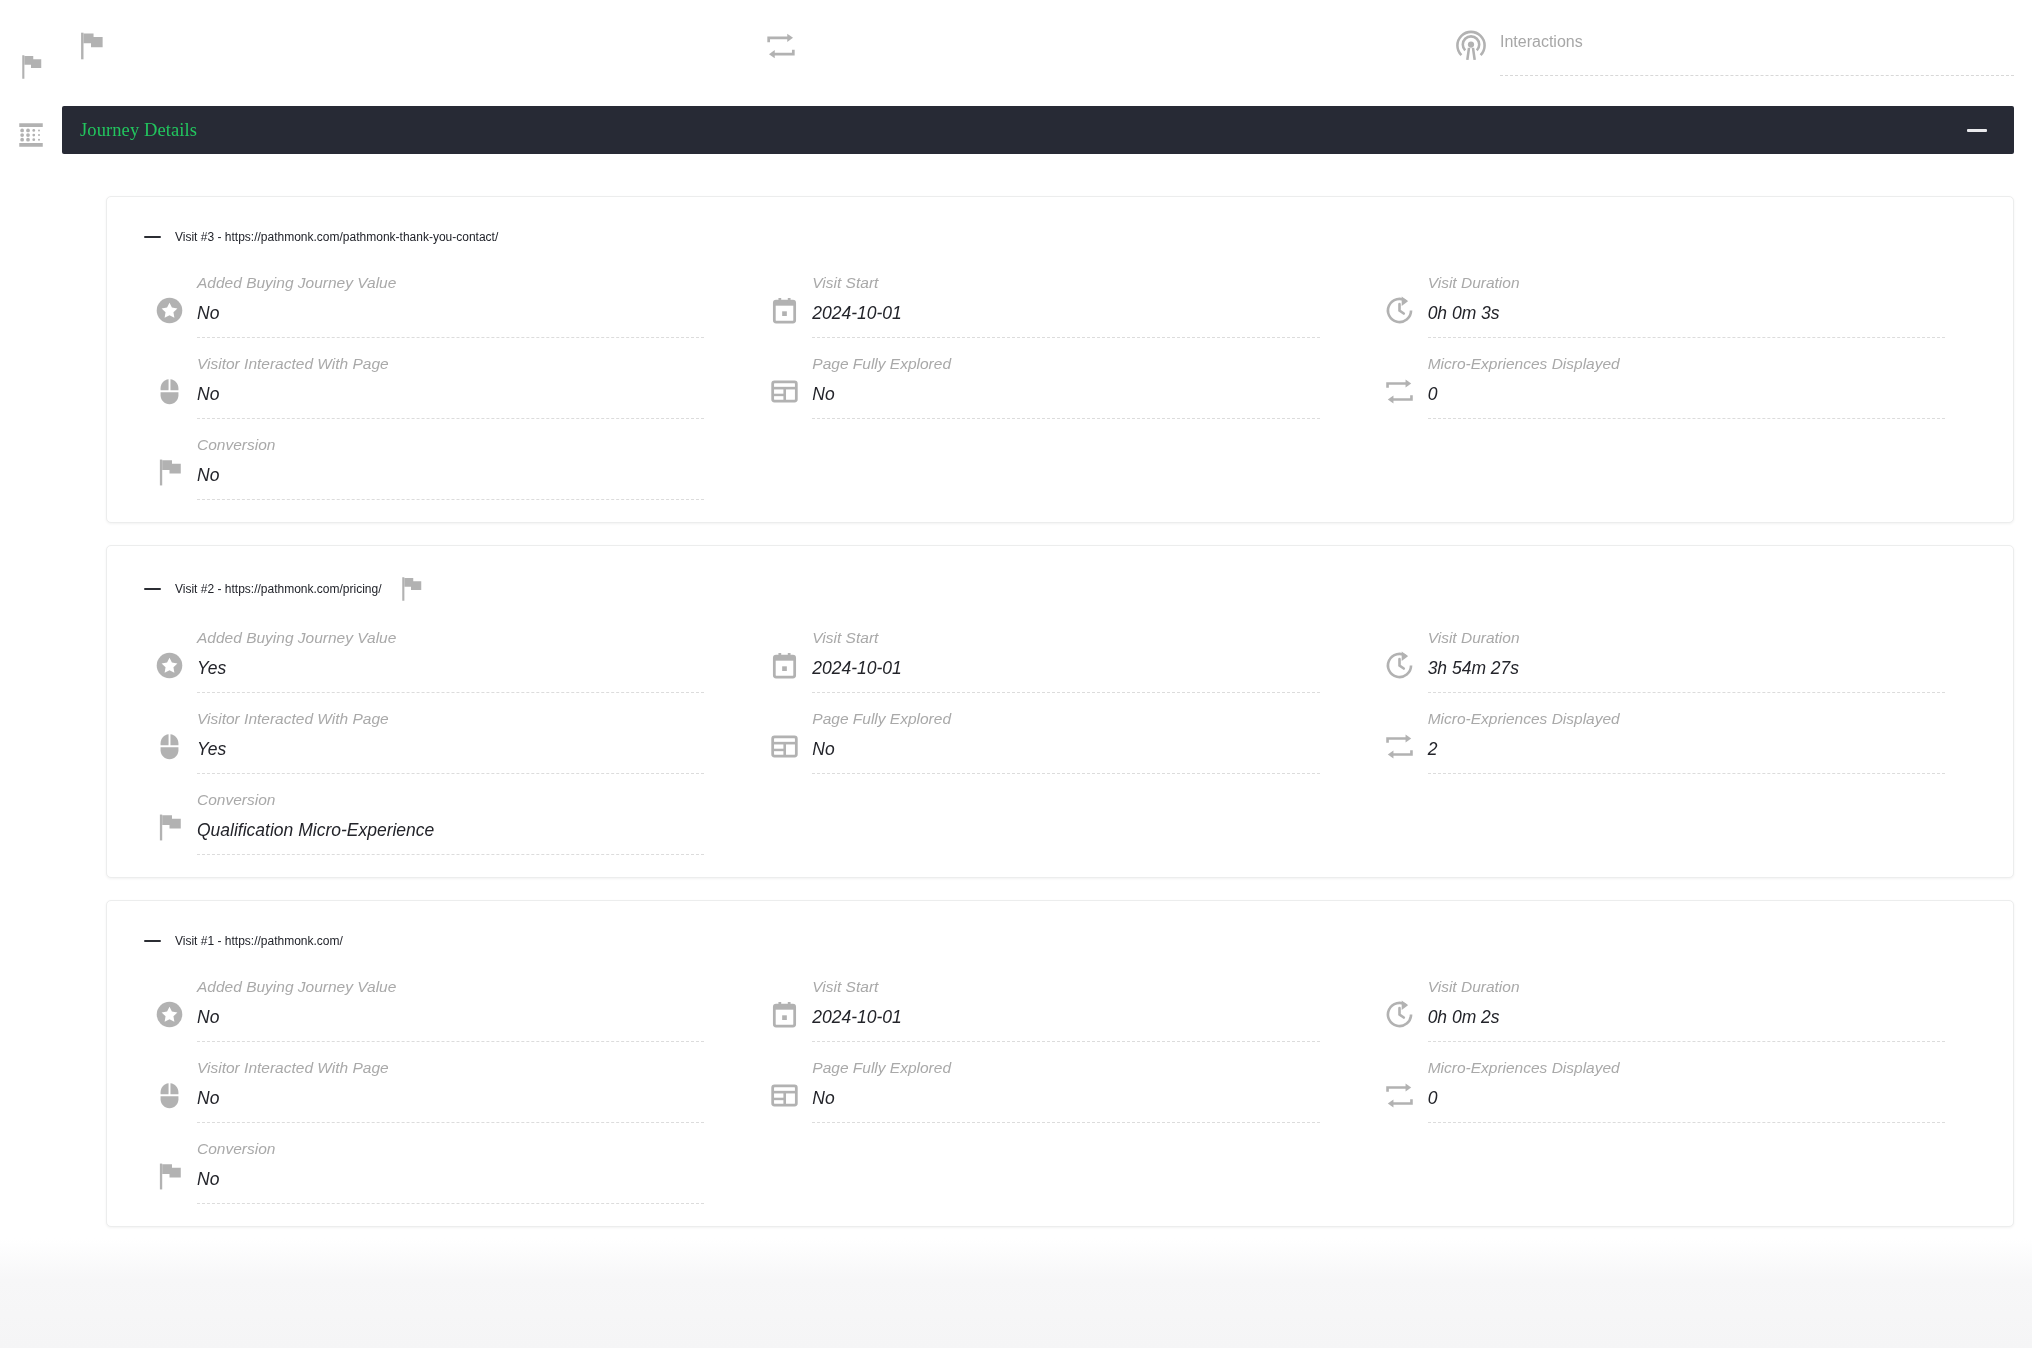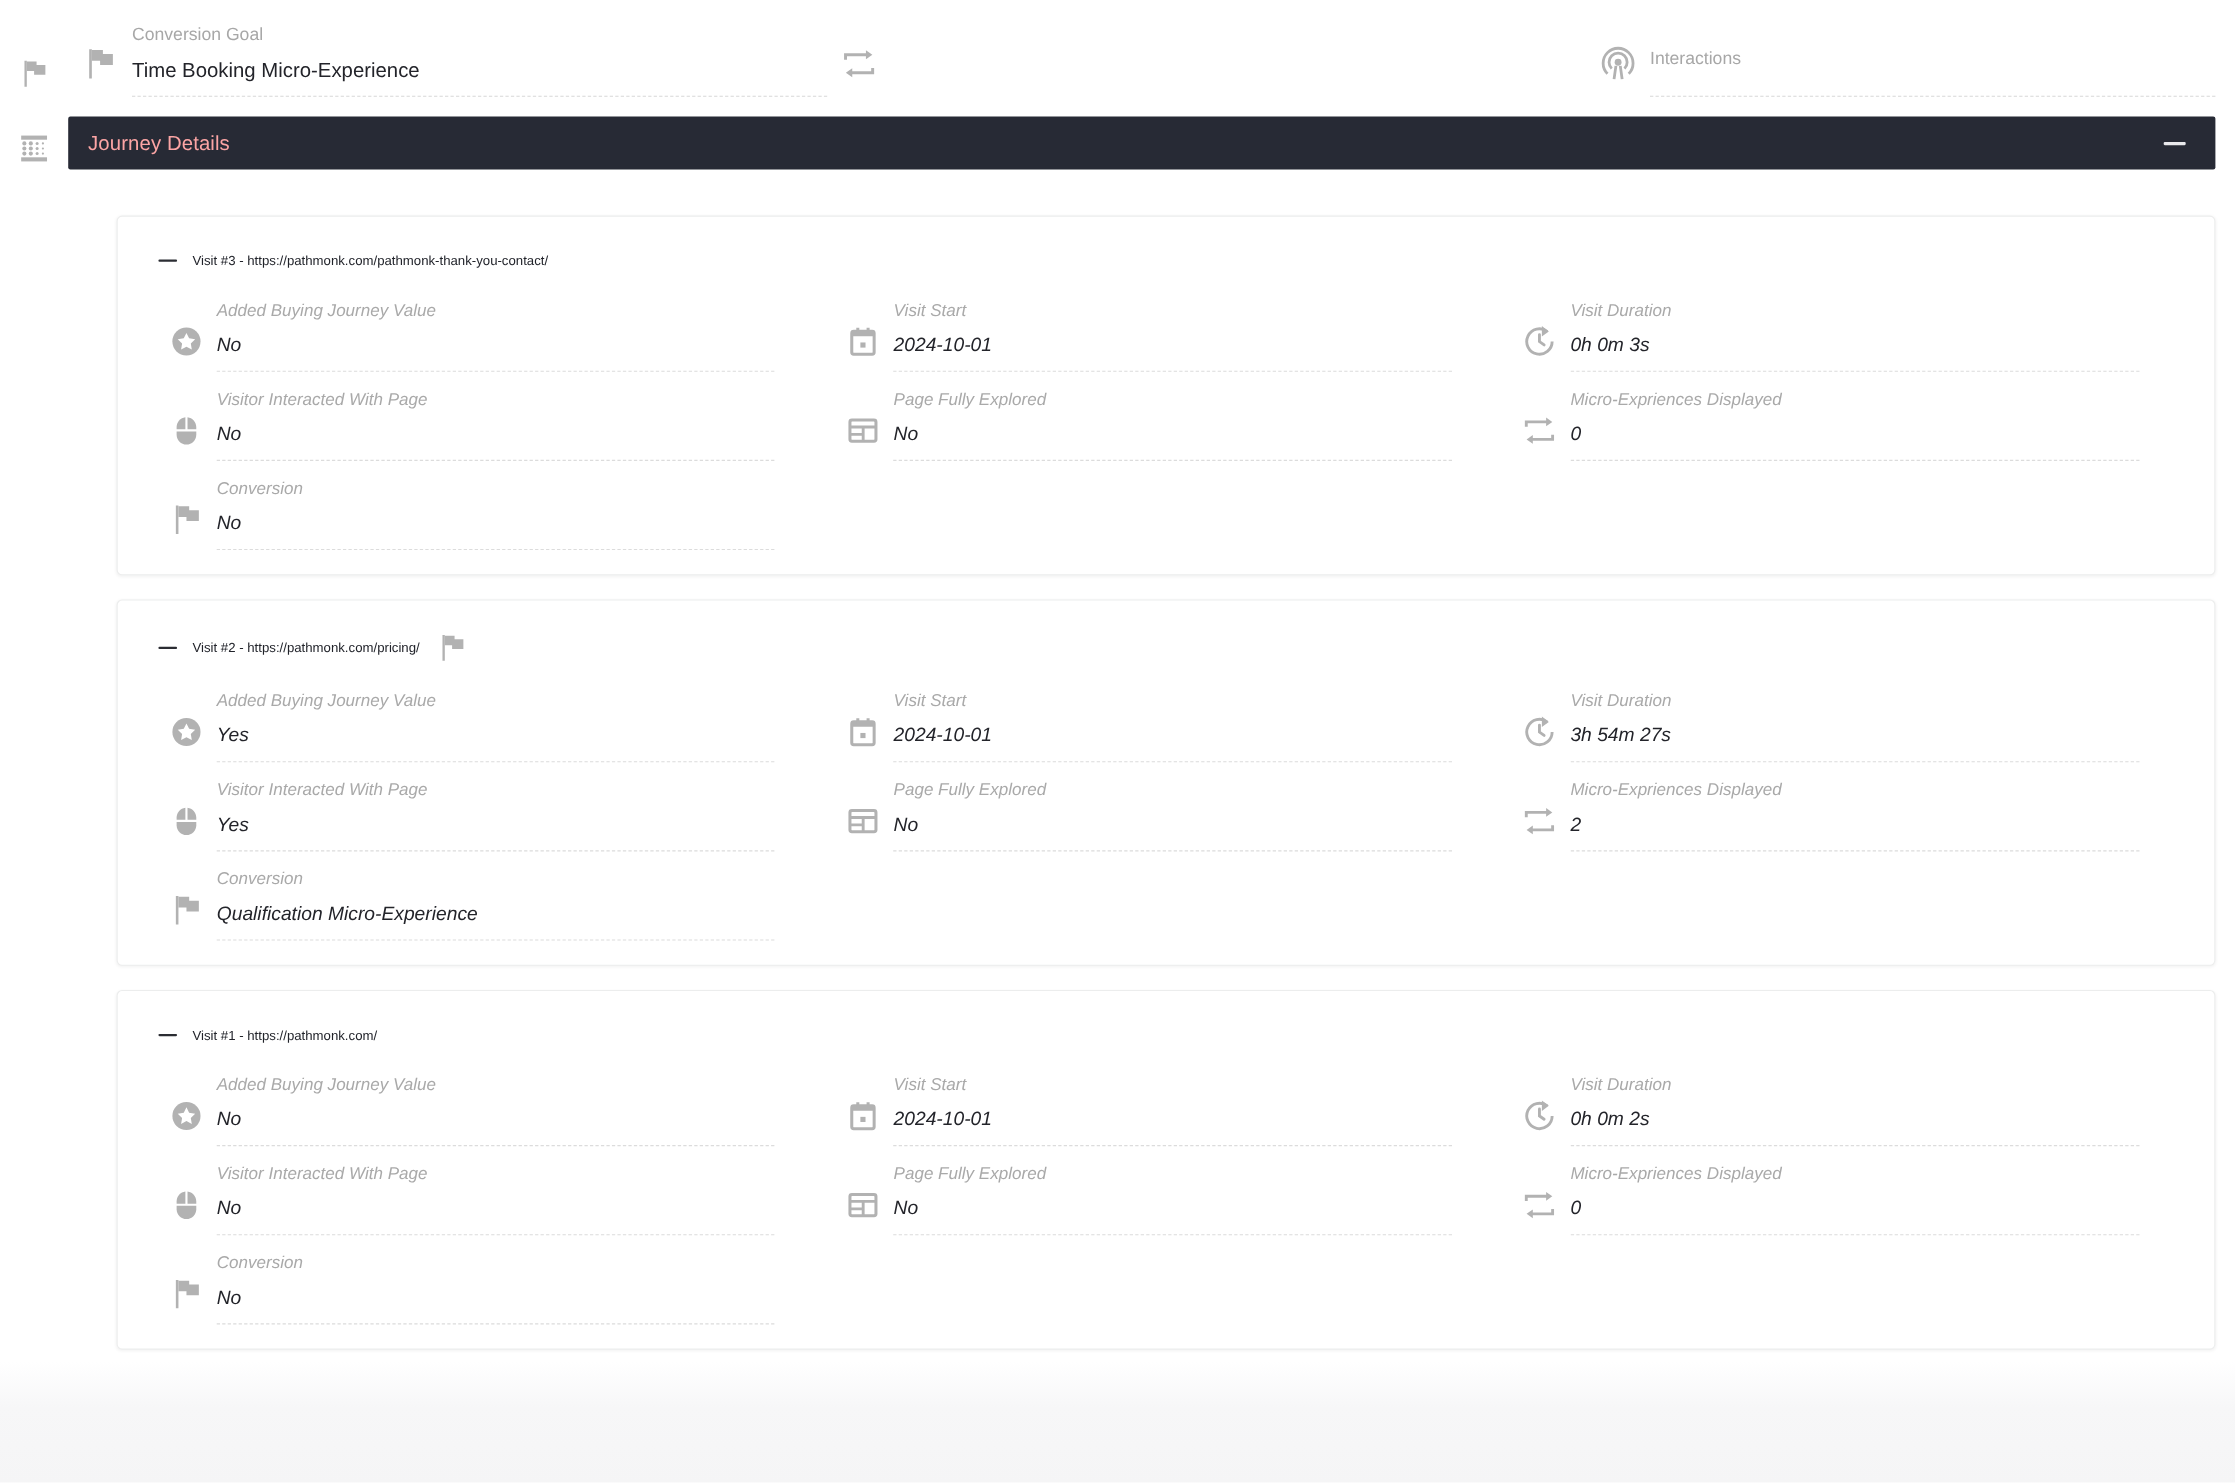--- a/index.html
+++ b/index.html
@@ -105,23 +105,24 @@
   .panel-header {
     background: #272a35;
     height: 48px;
     display: flex;
     align-items: center;
     justify-content: space-between;
     padding: 0 24px 0 18px;
     border-radius: 2px;
   }
   .panel-title {
-    color: #fca5a5;
+    color: #22c55e;
     font-size: 18.5px;
     letter-spacing: .1px;
+    font-family: Liberation Serif, serif;
   }
   .panel-collapse {
     width: 26px;
     height: 26px;
     display: flex;
     align-items: center;
     justify-content: center;
     cursor: pointer;
   }
   .panel-collapse .bar {
@@ -253,24 +254,20 @@
         </span>
     </div>
     <div class="summary-fields">
       <div class="sfield goal">
         <div class="sfield-icon">
             <svg width="34" height="34" viewBox="0 0 24 24">
               <path fill="#b2b2b2" d="M5 2.6h1.7v18.8H5z"></path>
               <path fill="#b2b2b2" d="M6.7 3.1h7.1v2.6h6.4v7.1H12V10.1H6.7z"></path>
             </svg>
           </div>
-        <div class="sfield-body">
-          <div class="sfield-label">Conversion Goal</div>
-          <div class="sfield-value">Time Booking Micro-Experience</div>
-        </div>
       </div>
       <div class="sfield visits">
         <div class="sfield-icon">
             <svg width="34" height="34" viewBox="0 0 24 24">
               <path fill="none" stroke="#b2b2b2" stroke-width="1.9" stroke-linecap="square" d="M3.3 8.4V6.2h14.1"></path>
               <path fill="#b2b2b2" d="M16.4 3.3l4.1 2.9-4.1 2.9z"></path>
               <path fill="none" stroke="#b2b2b2" stroke-width="1.9" stroke-linecap="square" d="M20.7 15.6v2.2H6.6"></path>
               <path fill="#b2b2b2" d="M7.6 20.7L3.5 17.8l4.1-2.9z"></path>
             </svg>
           </div>

